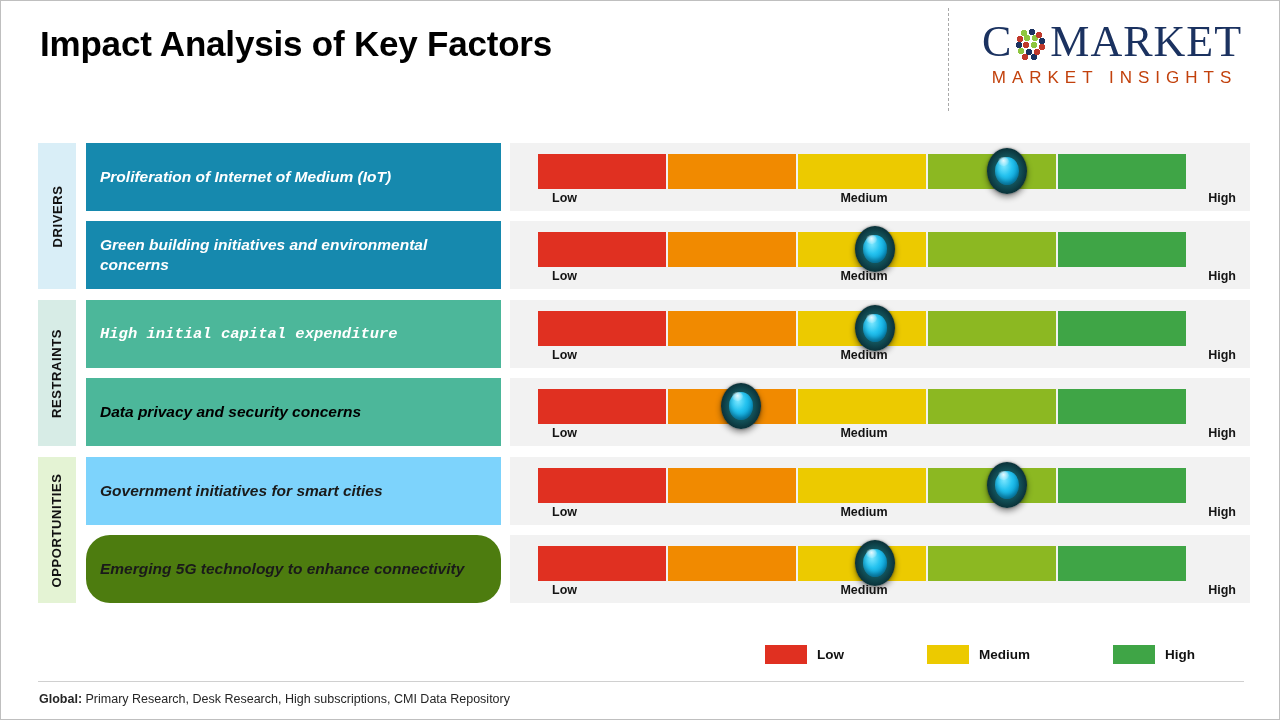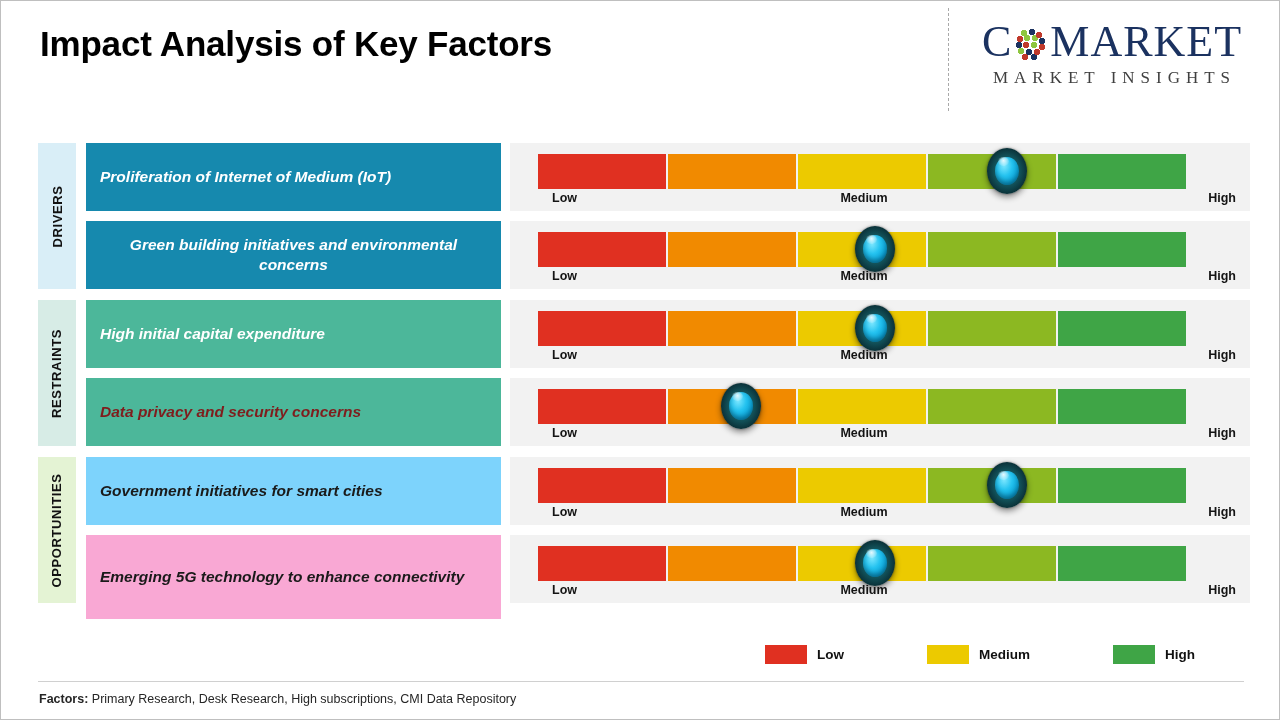--- a/index.html
+++ b/index.html
@@ -90,23 +90,23 @@
       radial-gradient(circle 3.0px at 13px 19px, #c0392b 99%, transparent 100%),
       radial-gradient(circle 3.0px at 21px 19px, #8ec63f 99%, transparent 100%),
       radial-gradient(circle 3.0px at 29px 21px, #c0392b 99%, transparent 100%),
       radial-gradient(circle 3.0px at 8px 25px, #8ec63f 99%, transparent 100%),
       radial-gradient(circle 3.0px at 16px 26px, #1b3260 99%, transparent 100%),
       radial-gradient(circle 3.0px at 24px 26px, #c0392b 99%, transparent 100%),
       radial-gradient(circle 3.0px at 12px 31px, #c0392b 99%, transparent 100%),
       radial-gradient(circle 3.0px at 21px 31px, #1b3260 99%, transparent 100%);
   }
   #logo-tagline {
-    font-family: Liberation Serif, serif;
+    font-family: Liberation Sans, sans-serif;
     font-size: 17px;
-    color: #404040;
+    color: #c2410c;
     letter-spacing: 6.0px;
     margin-top: 4px;
     white-space: nowrap;
     padding-left: 5px;
   }
 
   
   .cat-label {
     position: absolute;
     left: 38px;
@@ -263,33 +263,33 @@
 <div class="cat-label" id="cat-1" style="top: 300px; height: 146px; background: rgb(215, 236, 230);">
   <span class="cat-label-text">RESTRAINTS</span>
 </div>
 <div class="cat-label" id="cat-2" style="top: 457px; height: 146px; background: rgb(228, 243, 212);">
   <span class="cat-label-text">OPPORTUNITIES</span>
 </div>
 
 <div class="factor-box" id="fb-0" style="top: 143px; height: 68px; background: rgb(22, 137, 174); color: rgb(255, 255, 255);">
   <span class="factor-text">Proliferation of Internet of Medium (IoT)</span>
 </div>
-<div class="factor-box" id="fb-1" style="top: 221px; height: 68px; background: rgb(22, 137, 174); color: rgb(255, 255, 255); text-align: center;">
+<div class="factor-box" id="fb-1" style="top: 221px; height: 68px; background: rgb(22, 137, 174); color: rgb(255, 255, 255);">
   <span class="factor-text">Green building initiatives and environmental concerns</span>
 </div>
-<div class="factor-box" id="fb-2" style="top: 300px; height: 68px; background: rgb(76, 183, 154); color: rgb(255, 255, 255);">
+<div class="factor-box" id="fb-2" style="top: 300px; height: 68px; background: rgb(76, 183, 154); color: rgb(255, 255, 255); font-family: Liberation Mono, monospace;">
   <span class="factor-text">High initial capital expenditure</span>
 </div>
-<div class="factor-box" id="fb-3" style="top: 378px; height: 68px; background: rgb(76, 183, 154); color: #7f1d1d;">
+<div class="factor-box" id="fb-3" style="top: 378px; height: 68px; background: rgb(76, 183, 154); color: #000000;">
   <span class="factor-text">Data privacy and security concerns</span>
 </div>
 <div class="factor-box" id="fb-4" style="top: 457px; height: 68px; background: #7dd3fc; color: rgb(26, 26, 26);">
   <span class="factor-text">Government initiatives for smart cities</span>
 </div>
-<div class="factor-box" id="fb-5" style="top: 535px; height: 84px; background: #f9a8d4; color: rgb(26, 26, 26);">
+<div class="factor-box" id="fb-5" style="top: 535px; height: 68px; background: #4d7c0f; color: rgb(26, 26, 26); border-radius: 24px;">
   <span class="factor-text">Emerging 5G technology to enhance connectivity</span>
 </div>
 
 <div class="gauge-panel" id="gp-0" style="top: 143px; height: 68px;">
   <div class="gauge-bar">
     <div class="gauge-seg" style="background: rgb(224, 48, 33);"></div>
     <div class="gauge-seg" style="background: rgb(241, 138, 0);"></div>
     <div class="gauge-seg" style="background: rgb(236, 202, 0);"></div>
     <div class="gauge-seg" style="background: rgb(140, 184, 34);"></div>
     <div class="gauge-seg" style="background: rgb(63, 165, 70);"></div>
@@ -387,14 +387,14 @@
     <span class="legend-text">Medium</span>
   </div>
   <div class="legend-item" id="lg-2" style="left: 348px;">
     <span class="legend-swatch" style="background: rgb(63, 165, 70);"></span>
     <span class="legend-text">High</span>
   </div>
 </div>
 
 <div id="footer-rule"></div>
 <div id="footer">
-  <b>Factors:</b><span> Primary Research, Desk Research, High subscriptions, CMI Data Repository</span>
+  <b>Global:</b><span> Primary Research, Desk Research, High subscriptions, CMI Data Repository</span>
 </div>
 
 </body></html>

